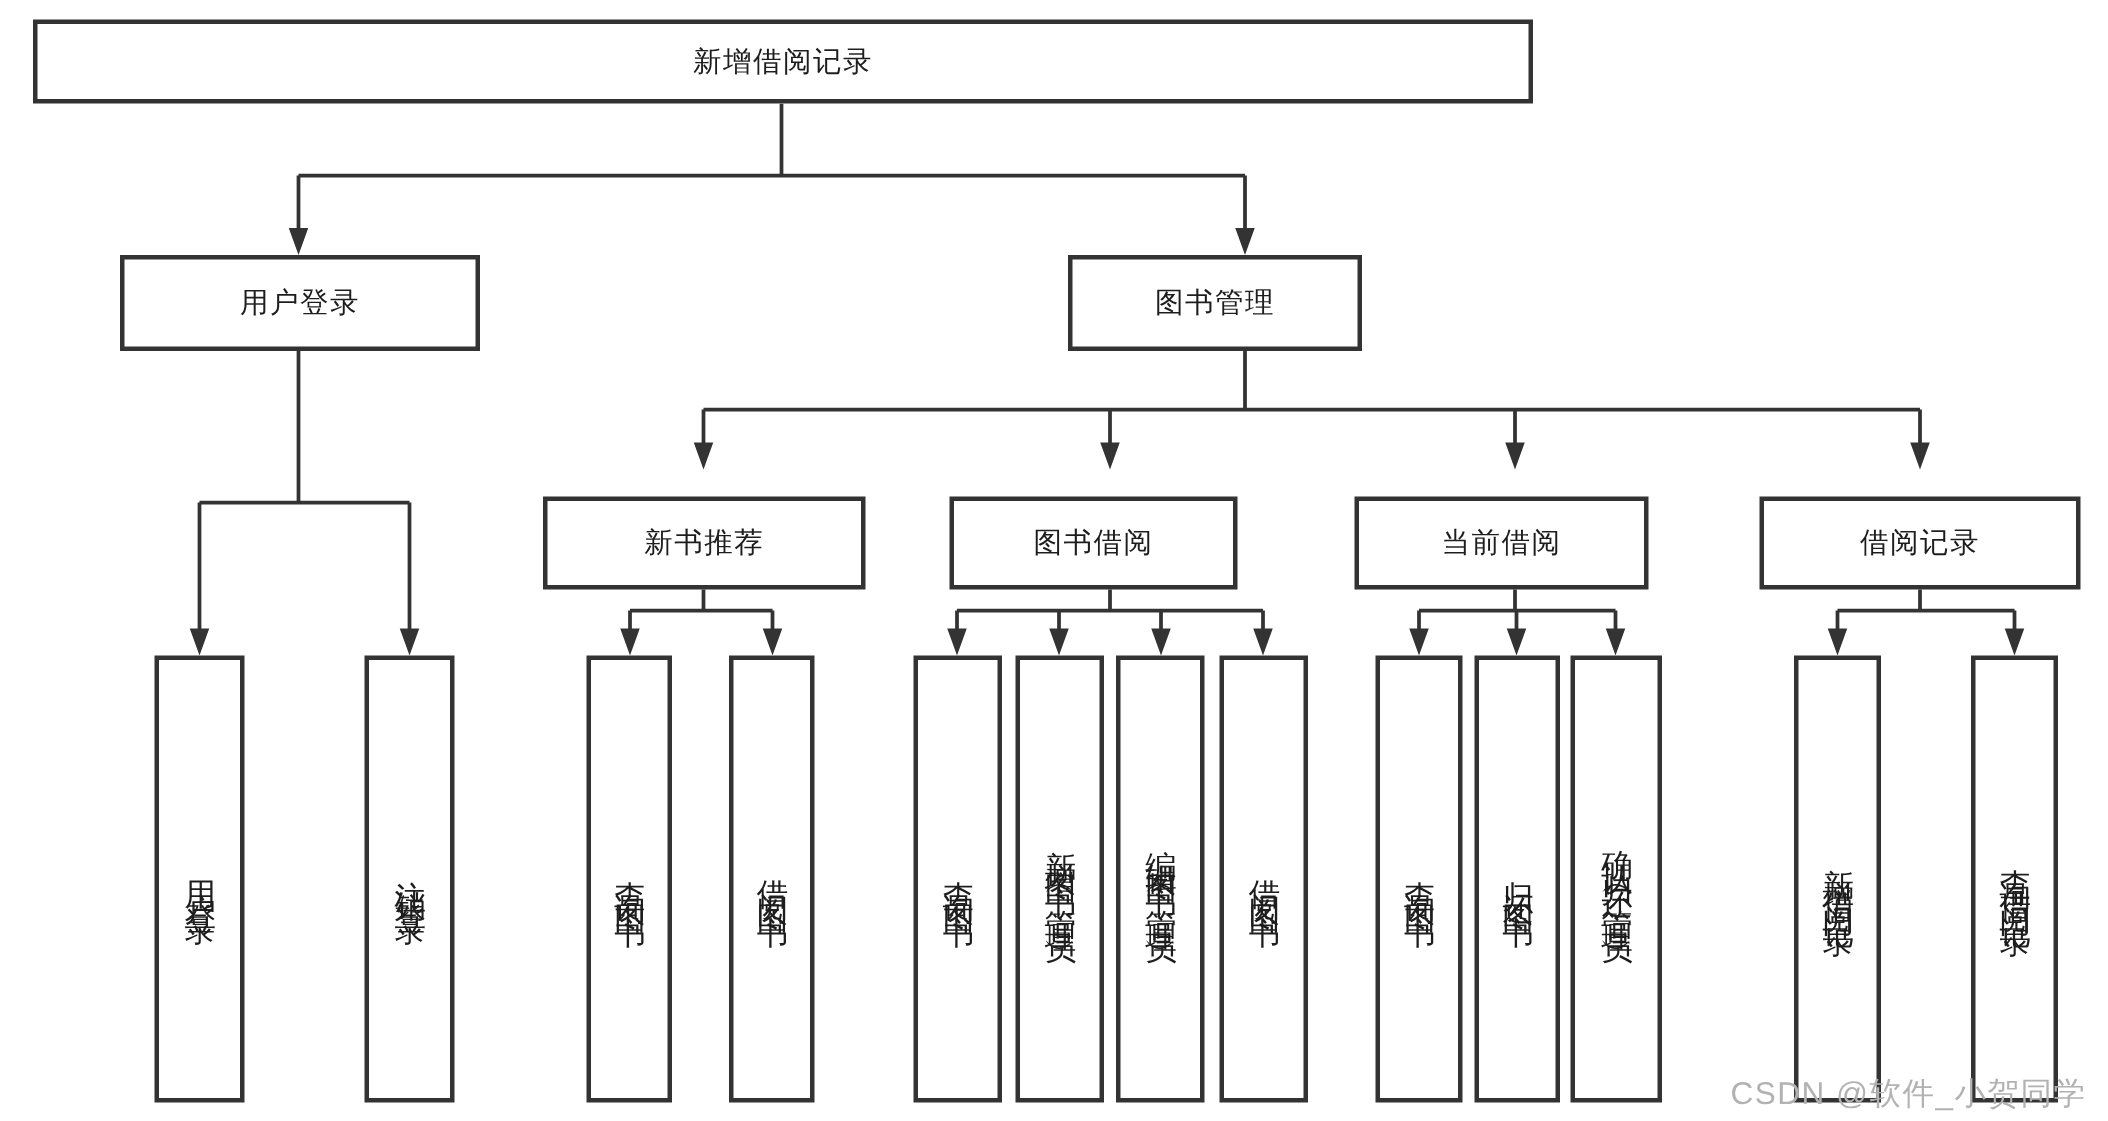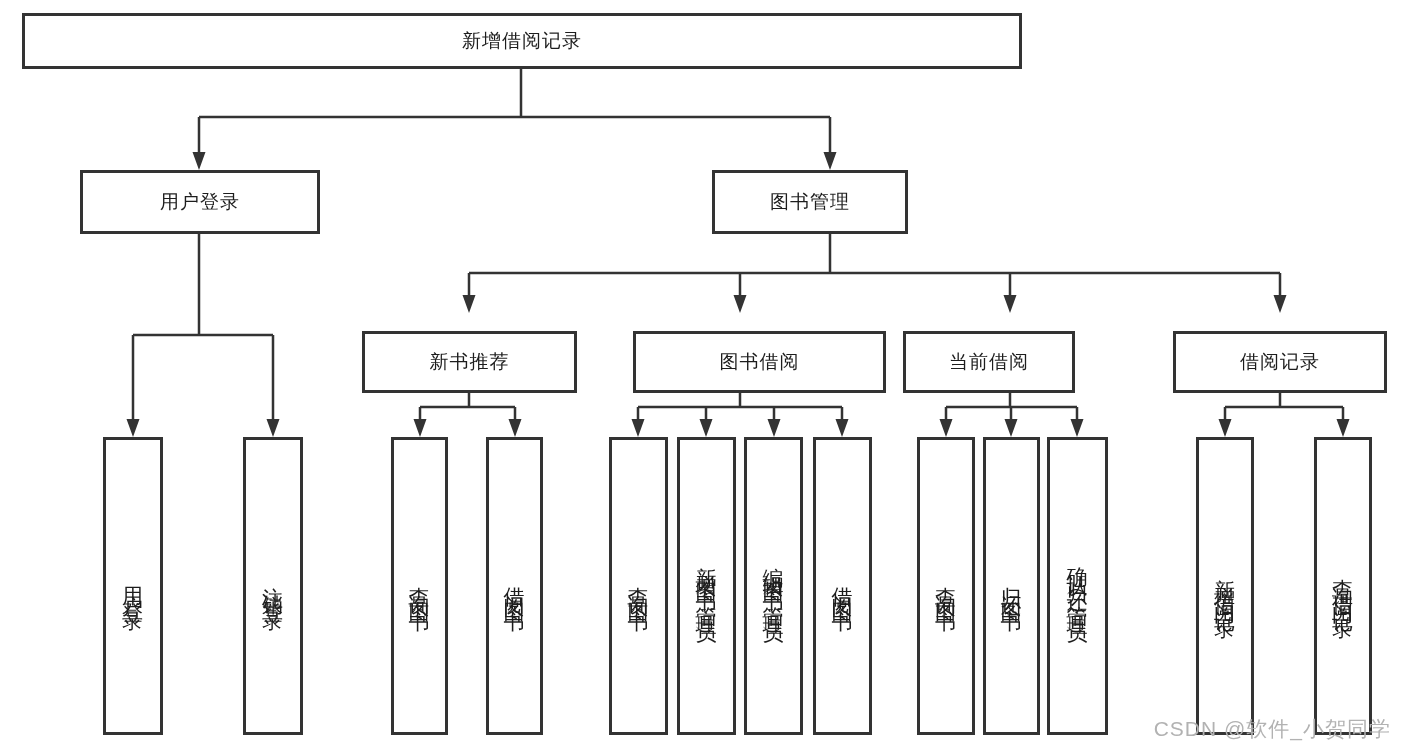--- a/index.html
+++ b/index.html
@@ -101,24 +101,24 @@
   <div class="box l2" style="left:80px;width:240px;">
     <span>用户登录</span>
   </div>
   <div class="box l2" style="left:712px;width:196px;">
     <span>图书管理</span>
   </div>
 
   <div class="box l3" style="left:362px;width:215px;">
     <span>新书推荐</span>
   </div>
-  <div class="box l3" style="left:633px;width:253px;">
+  <div class="box l3" style="left:633px;width:192px;">
     <span>图书借阅</span>
   </div>
-  <div class="box l3" style="left:903px;width:172px;">
+  <div class="box l3" style="left:903px;width:196px;">
     <span>当前借阅</span>
   </div>
   <div class="box l3" style="left:1173px;width:214px;">
     <span>借阅记录</span>
   </div>
 
   <div class="box leaf" style="left:103px;width:60px;">
     <span>用户登录</span>
   </div>
   <div class="box leaf" style="left:243px;width:60px;">

